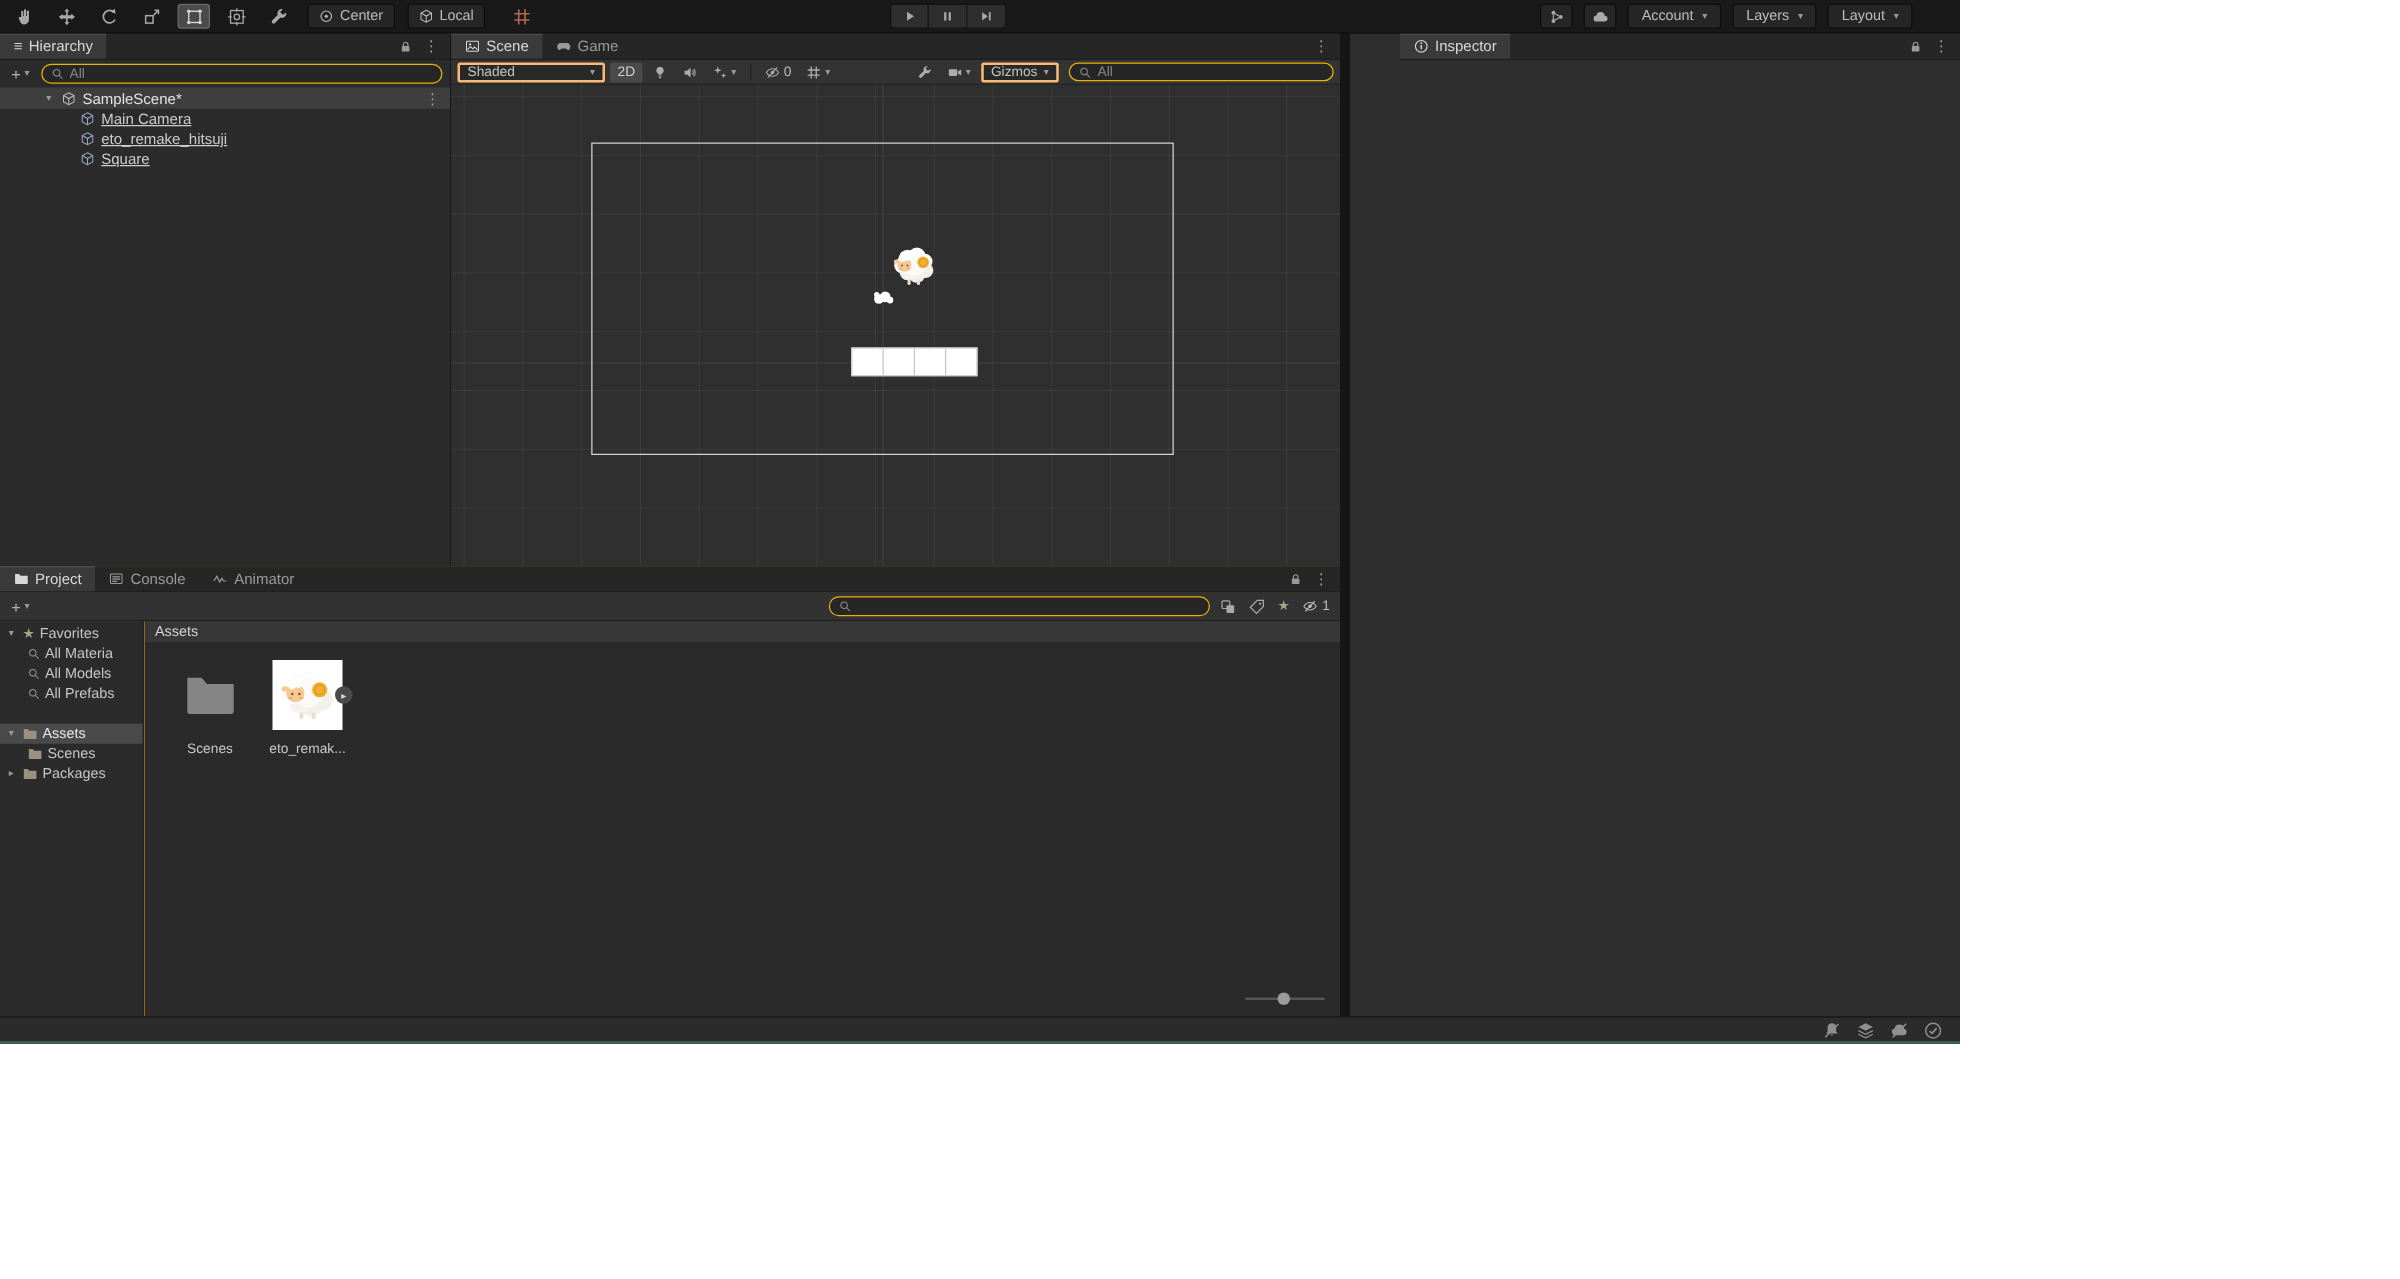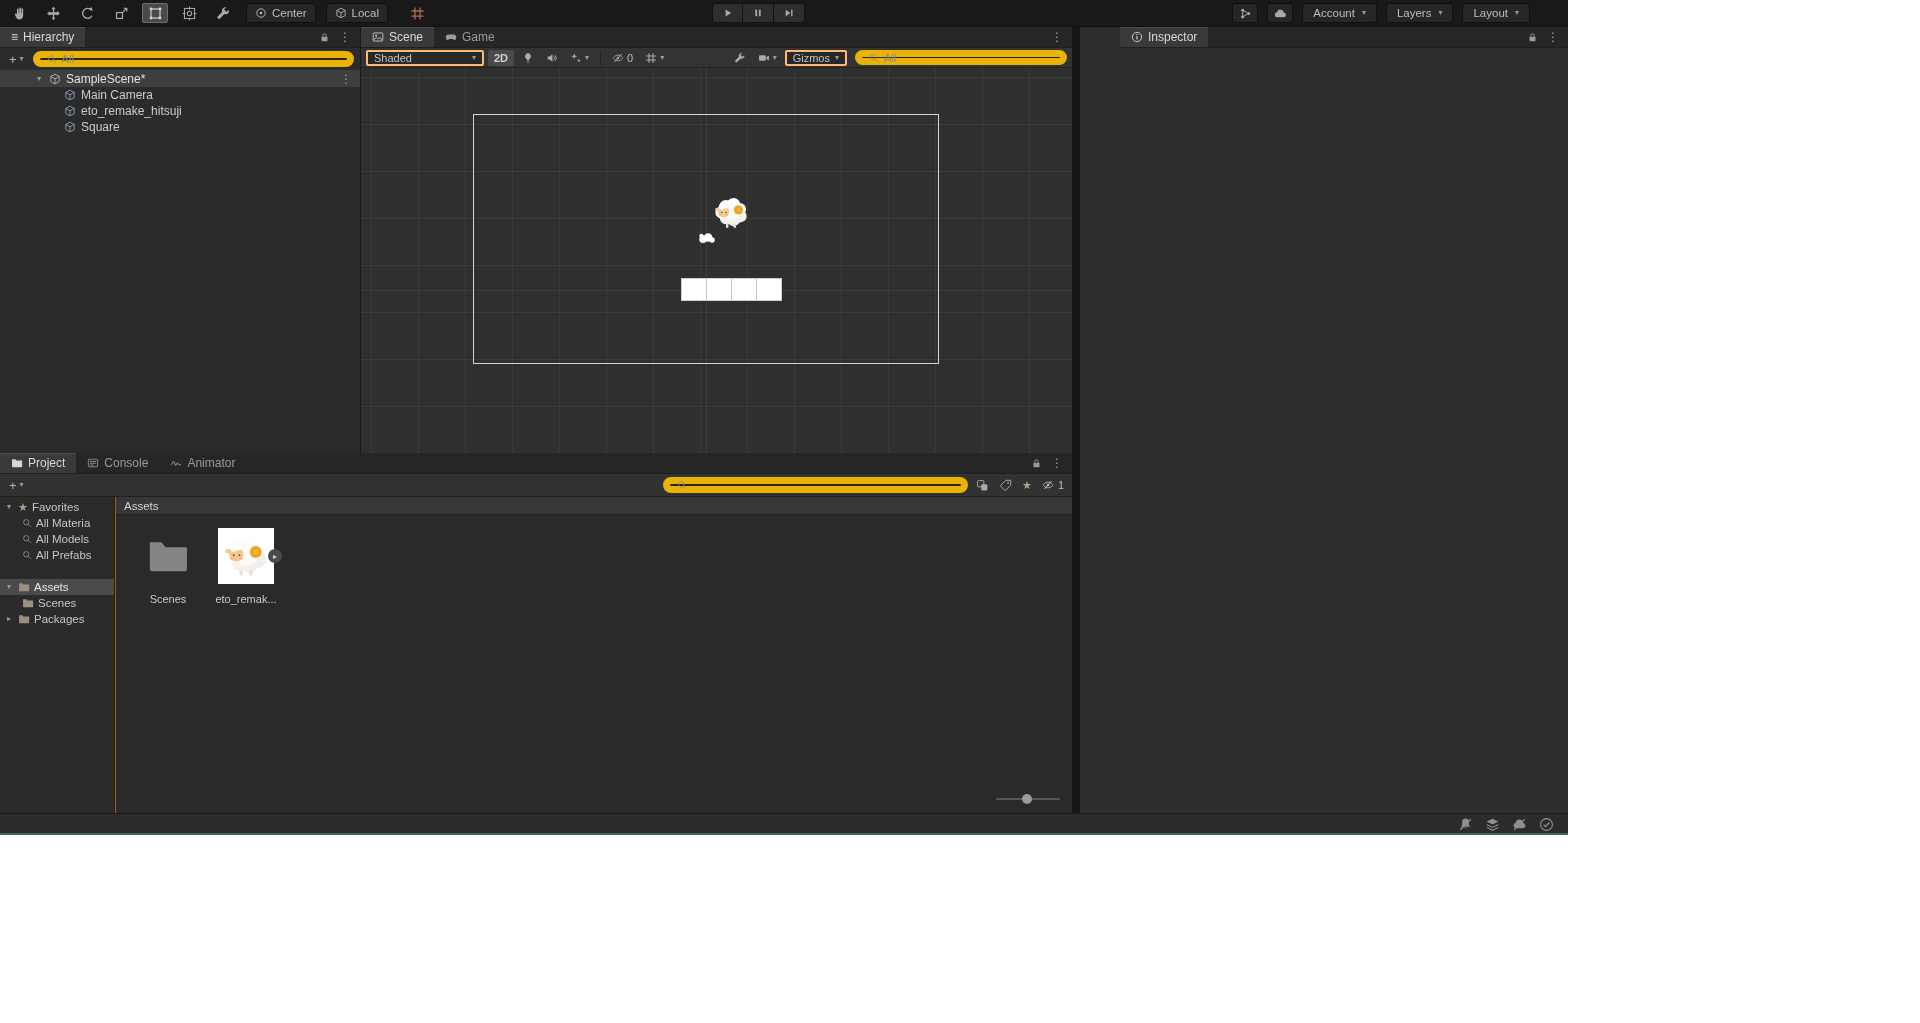--- a/index.html
+++ b/index.html
@@ -28,41 +28,41 @@
   .ddbtn{height:20px;background:#262626;border:1px solid #0f0f0f;border-radius:3px;padding:0 10px;gap:7px;color:#bdbdbd;font-size:11.5px;}
 
   
   .tabbar{height:21px;background:#262626;display:flex;align-items:stretch;border-bottom:1px solid #1e1e1e;}
   .tab{display:flex;align-items:center;gap:5px;padding:0 11px;font-size:12px;color:#9a9a9a;}
   .tab.active{background:#3a3a3a;color:#d8d8d8;box-shadow:inset 0 1px 0 #4f4f4f;}
   .bar-actions{margin-left:auto;display:flex;align-items:center;gap:9px;padding-right:9px;color:#9a9a9a;}
   .kebab{font-size:12px;color:#9f9f9f;line-height:1;}
 
   
-  .search{display:flex;align-items:center;gap:5px;background:#262626;border:7px solid #eab308;border-radius:9px;height:17px;padding:0 7px;color:#8a8a8a;}
+  .search{display:flex;align-items:center;gap:5px;background:#262626;border:1px solid #eab308;border-radius:9px;height:17px;padding:0 7px;color:#8a8a8a;}
   .search input{flex:1;background:transparent;border:none;outline:none;color:#cfcfcf;font-size:11px;font-family:inherit;min-width:0;}
   .search input::placeholder{color:#878787;}
 
   
   .hierarchy{position:absolute;left:0;top:27px;width:360px;height:426px;background:#2b2b2b;}
   .hsearchrow{display:flex;align-items:center;height:22px;padding:0 6px;gap:6px;}
   .createbtn{color:#b5b5b5;font-size:13px;gap:3px;padding:0 3px;}
   .hsearchrow .search{flex:1;height:16px;}
   .scene-row{height:17px;background:#3e3e3e;display:flex;align-items:center;padding:0 8px 0 34px;gap:5px;color:#e2e2e2;}
   .scene-row .kebab{margin-left:auto;}
-  .hrow{height:16px;display:flex;align-items:center;padding-left:64px;gap:5px;color:#cccccc;}
+  .hrow{height:16px;display:flex;align-items:center;padding-left:64px;gap:5px;color:#cccccc;text-decoration:underline;}
   .foldout{width:10px;font-size:8px;color:#9a9a9a;text-align:center;flex:none;line-height:1;}
   .cubecol{color:#93a9c2;} .scenecol{color:#bcbcbc;}
 
   
   .center-area{position:absolute;left:360px;top:27px;width:712px;height:426px;background:#2f2f2f;border-left:1px solid #181818;}
   .scene-toolbar{height:20px;background:#333333;border-bottom:1px solid #232323;display:flex;align-items:center;gap:4px;padding:0 5px;color:#adadad;}
   .dd{height:16px;background:#282828;border:2px solid #fdba74;border-radius:2px;display:inline-flex;align-items:center;gap:5px;padding:0 6px;font-size:11px;color:#c4c4c4;}
   .dd.shaded{width:118px;justify-content:space-between;}
-  .tgl{height:16px;padding:0 6px;border-radius:2px;font-size:11px;color:#d0d0d0;background:#4a4a4a;justify-content:center;font-weight:bold;}
+  .tgl{height:16px;padding:0 6px;border-radius:2px;font-size:11px;color:#d0d0d0;background:#4a4a4a;justify-content:center;}
   .icb{height:16px;padding:0 4px;color:#adadad;gap:3px;}
   .vsep{width:1px;height:13px;background:#232323;margin:0 3px;}
   .flexspace{flex:1;}
   .cnt{font-size:11px;color:#bdbdbd;}
   .scene-toolbar .search{height:15px;width:212px;margin-left:4px;}
   .viewport{position:absolute;left:0;top:41px;right:0;bottom:0;background-color:#2f2f2f;overflow:hidden;
     background-image:linear-gradient(rgba(255,255,255,.05) 1px,transparent 1px),linear-gradient(90deg,rgba(255,255,255,.05) 1px,transparent 1px);
     background-size:47px 47px;background-position:10px 9px;}
   .axis-v{position:absolute;left:345px;top:0;bottom:0;width:1px;background:rgba(255,255,255,.07);}
   .axis-h{position:absolute;top:222px;left:0;right:0;height:1px;background:rgba(255,255,255,.07);}

